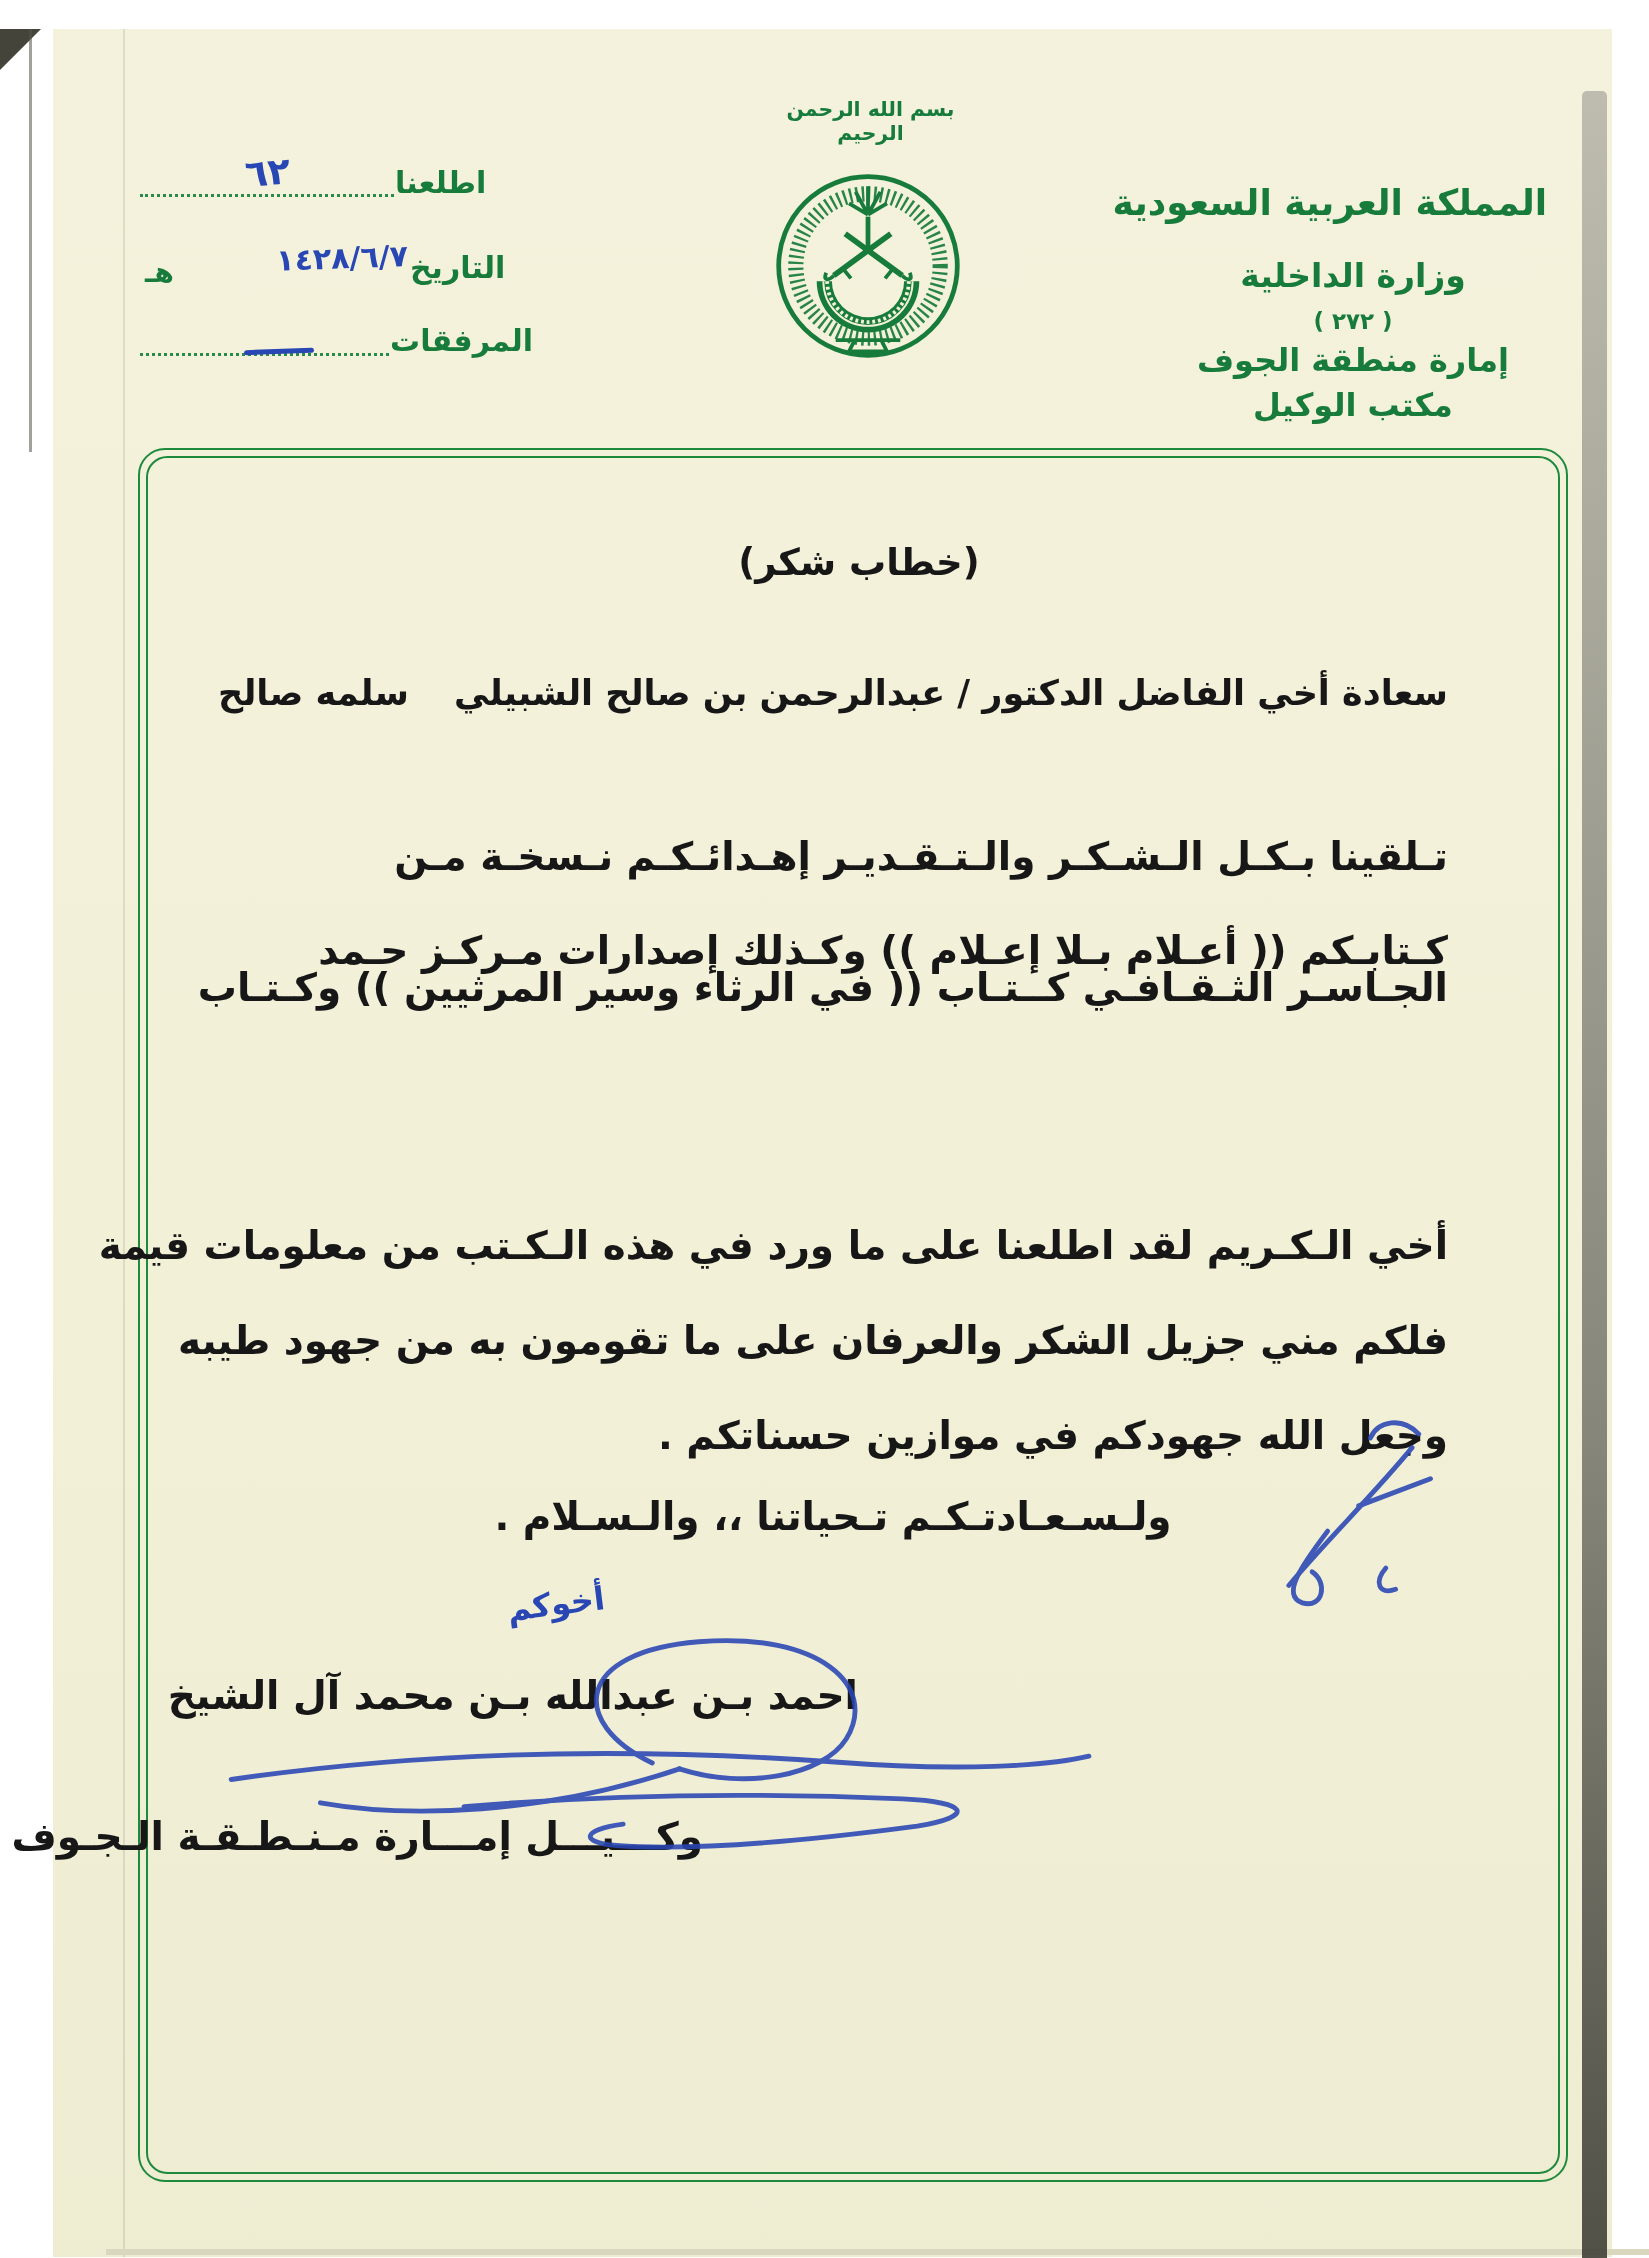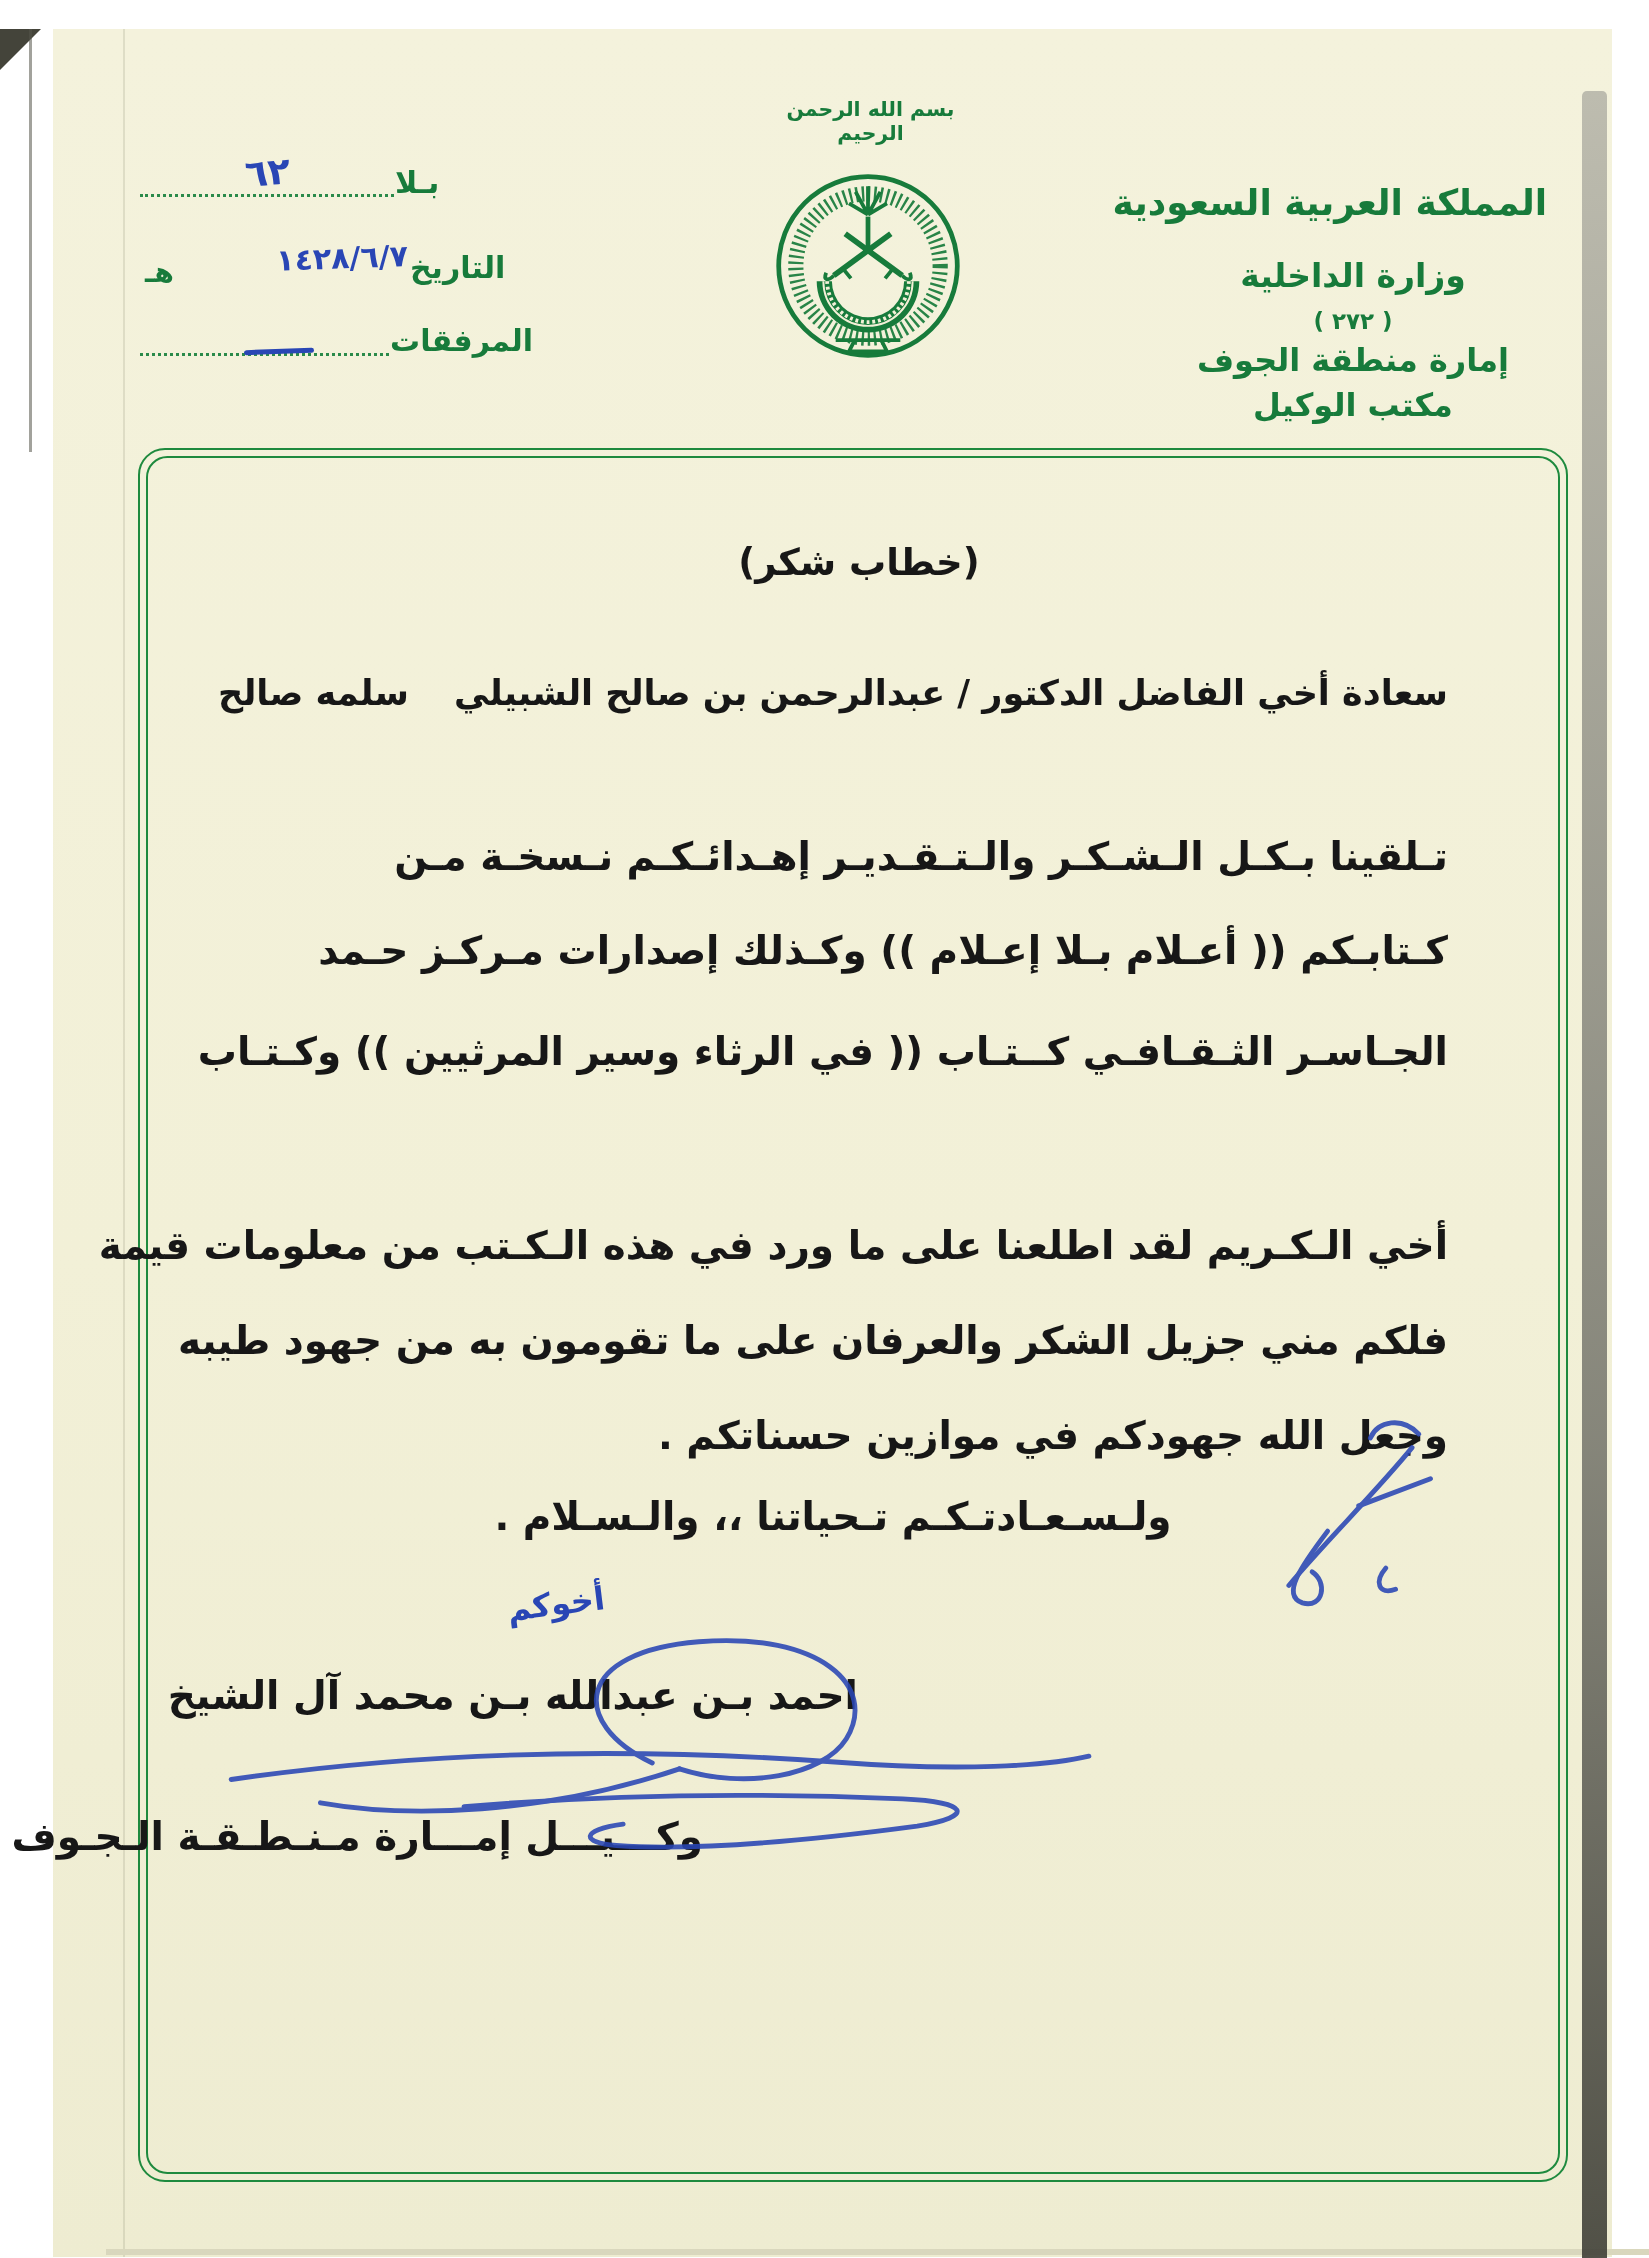--- a/index.html
+++ b/index.html
@@ -62,21 +62,21 @@
 
   
   .btxt { position:absolute; color:#171717; font-weight:bold; white-space:nowrap; }
   .title { left:602px; top:512px; width:408px; text-align:center; font-size:37px; }
   .addr-row { left:165px; top:644px; width:1230px; display:flex;
     justify-content:space-between; font-size:35px; }
   .salutation { left:165px; top:714px; width:1230px; text-align:right; font-size:35px; }
   .bline { left:165px; width:1230px; text-align:right; font-size:39px; }
   .p1l1 { top:805px; }
   .p1l2 { top:899px; }
-  .p1l3 { top:1000px; }
+  .p1l3 { top:936px; }
   .p1l4 { top:1083px; padding-left:0; }
   .p1l4 span { display:inline-block; margin-left:168px; } 
   .p2l1 { top:1194px;text-align:right; }
   .p2l2 { top:1289px; }
   .p2l3 { top:1384px; }
   .closing { left:165px; top:1465px; width:1230px; text-align:center; font-size:39px; }
   .sig-name  { left:165px; top:1644px; width:640px; text-align:right; font-size:39px; }
   .sig-title { left:165px; top:1785px; width:485px; text-align:right; font-size:39px; }
 
   .ink-svg { position:absolute; left:0; top:0; pointer-events:none; }
@@ -107,21 +107,21 @@
       <path d="M -43 16 A 43 43 0 0 0 43 16" fill="none" stroke="#f2f0d7" stroke-width="4" stroke-dasharray="3 3"></path>
       <path d="M -34 78 L 34 78 M -14 78 L -20 90 L 20 90 L 14 78" stroke="#177b3b" stroke-width="4" fill="none"></path>
     </svg>
 
     <div class="hdr-line hdr-kingdom">المملكة العربية السعودية</div>
     <div class="hdr-line hdr-ministry">وزارة الداخلية</div>
     <div class="hdr-line hdr-code">( ٢٧٢ )</div>
     <div class="hdr-line hdr-emirate">إمارة منطقة الجوف</div>
     <div class="hdr-line hdr-office">مكتب الوكيل</div>
 
-    <div class="fld-label lbl-number">بـلا</div>
+    <div class="fld-label lbl-number">اطلعنا</div>
     <div class="dots dots-number"></div>
     <div class="blue-hand hand-number">٦٢</div>
 
     <div class="fld-label lbl-date">التاريخ</div>
     <div class="blue-hand hand-date">١٤٢٨/٦/٧</div>
     <div class="fld-label lbl-hijri">هـ</div>
 
     <div class="fld-label lbl-att">المرفقات</div>
     <div class="dots dots-att"></div>
     <div class="hand-dash blue-hand"></div>

